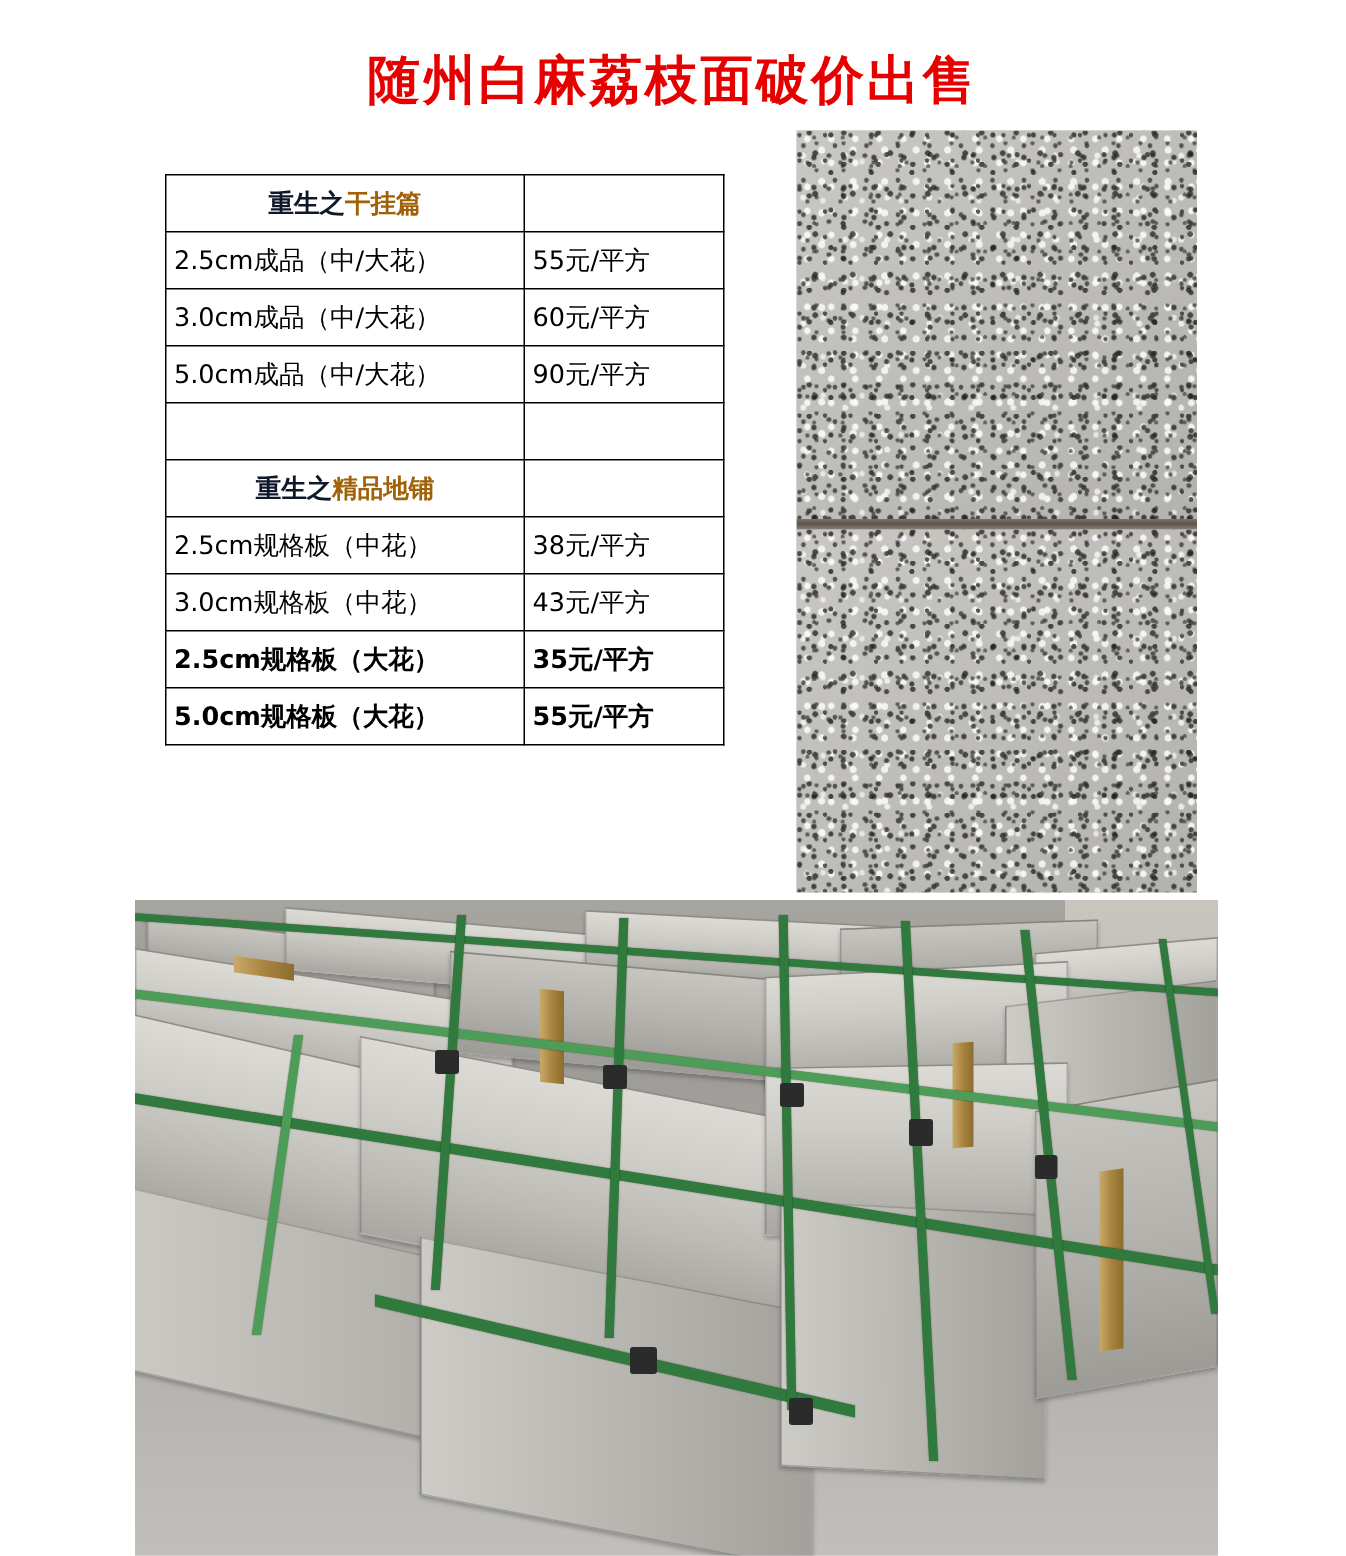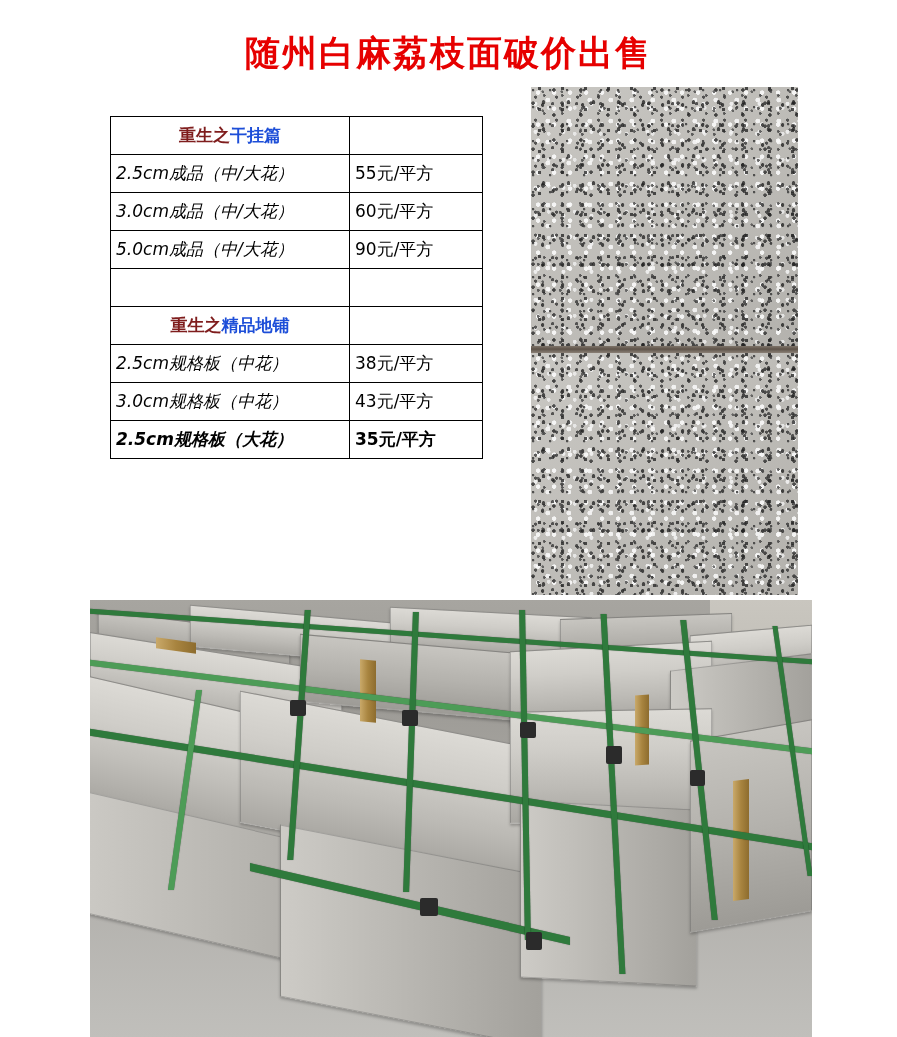--- a/index.html
+++ b/index.html
@@ -59,29 +59,28 @@
     white-space: nowrap;
   }
   #price-table td.c-item { width: 228px; }
   #price-table td.c-price { width: 122px; }
 
   .hdr-cell {
     text-align: center;
     font-weight: bold;
     font-size: 20px;
   }
-  .hdr-black { color: #7f1d1d; }
-  .hdr-red { color: #1d4ed8; font-family: Liberation Mono, monospace; }
+  .hdr-black { color: #0f172a; }
+  .hdr-red { color: #a16207; font-family: Liberation Mono, monospace; }
 
   .row-empty td { height: 37px; }
 
   .item-cell {
     text-align: left;
     padding-left: 6px;
-    font-style: italic;
   }
   .price-cell {
     text-align: left;
     padding-left: 6px;
   }
   .bold-row td {
     font-weight: bold;
   }
 
   
@@ -235,20 +234,24 @@
         <td class="c-price price-cell">43元/平方</td>
       </tr>
 
 
       <tr class="bold-row">
         <td class="c-item item-cell">2.5cm规格板（大花）</td>
         <td class="c-price price-cell">35元/平方</td>
       </tr>
 
 
+      <tr class="bold-row">
+        <td class="c-item item-cell">5.0cm规格板（大花）</td>
+        <td class="c-price price-cell">55元/平方</td>
+      </tr>
 
     </tbody>
   </table>
 
   <div id="stone-photo">
     <div class="tex" id="tex-top"></div>
     <div id="tex-seam"></div>
     <div class="tex" id="tex-bot"></div>
   </div>
 

